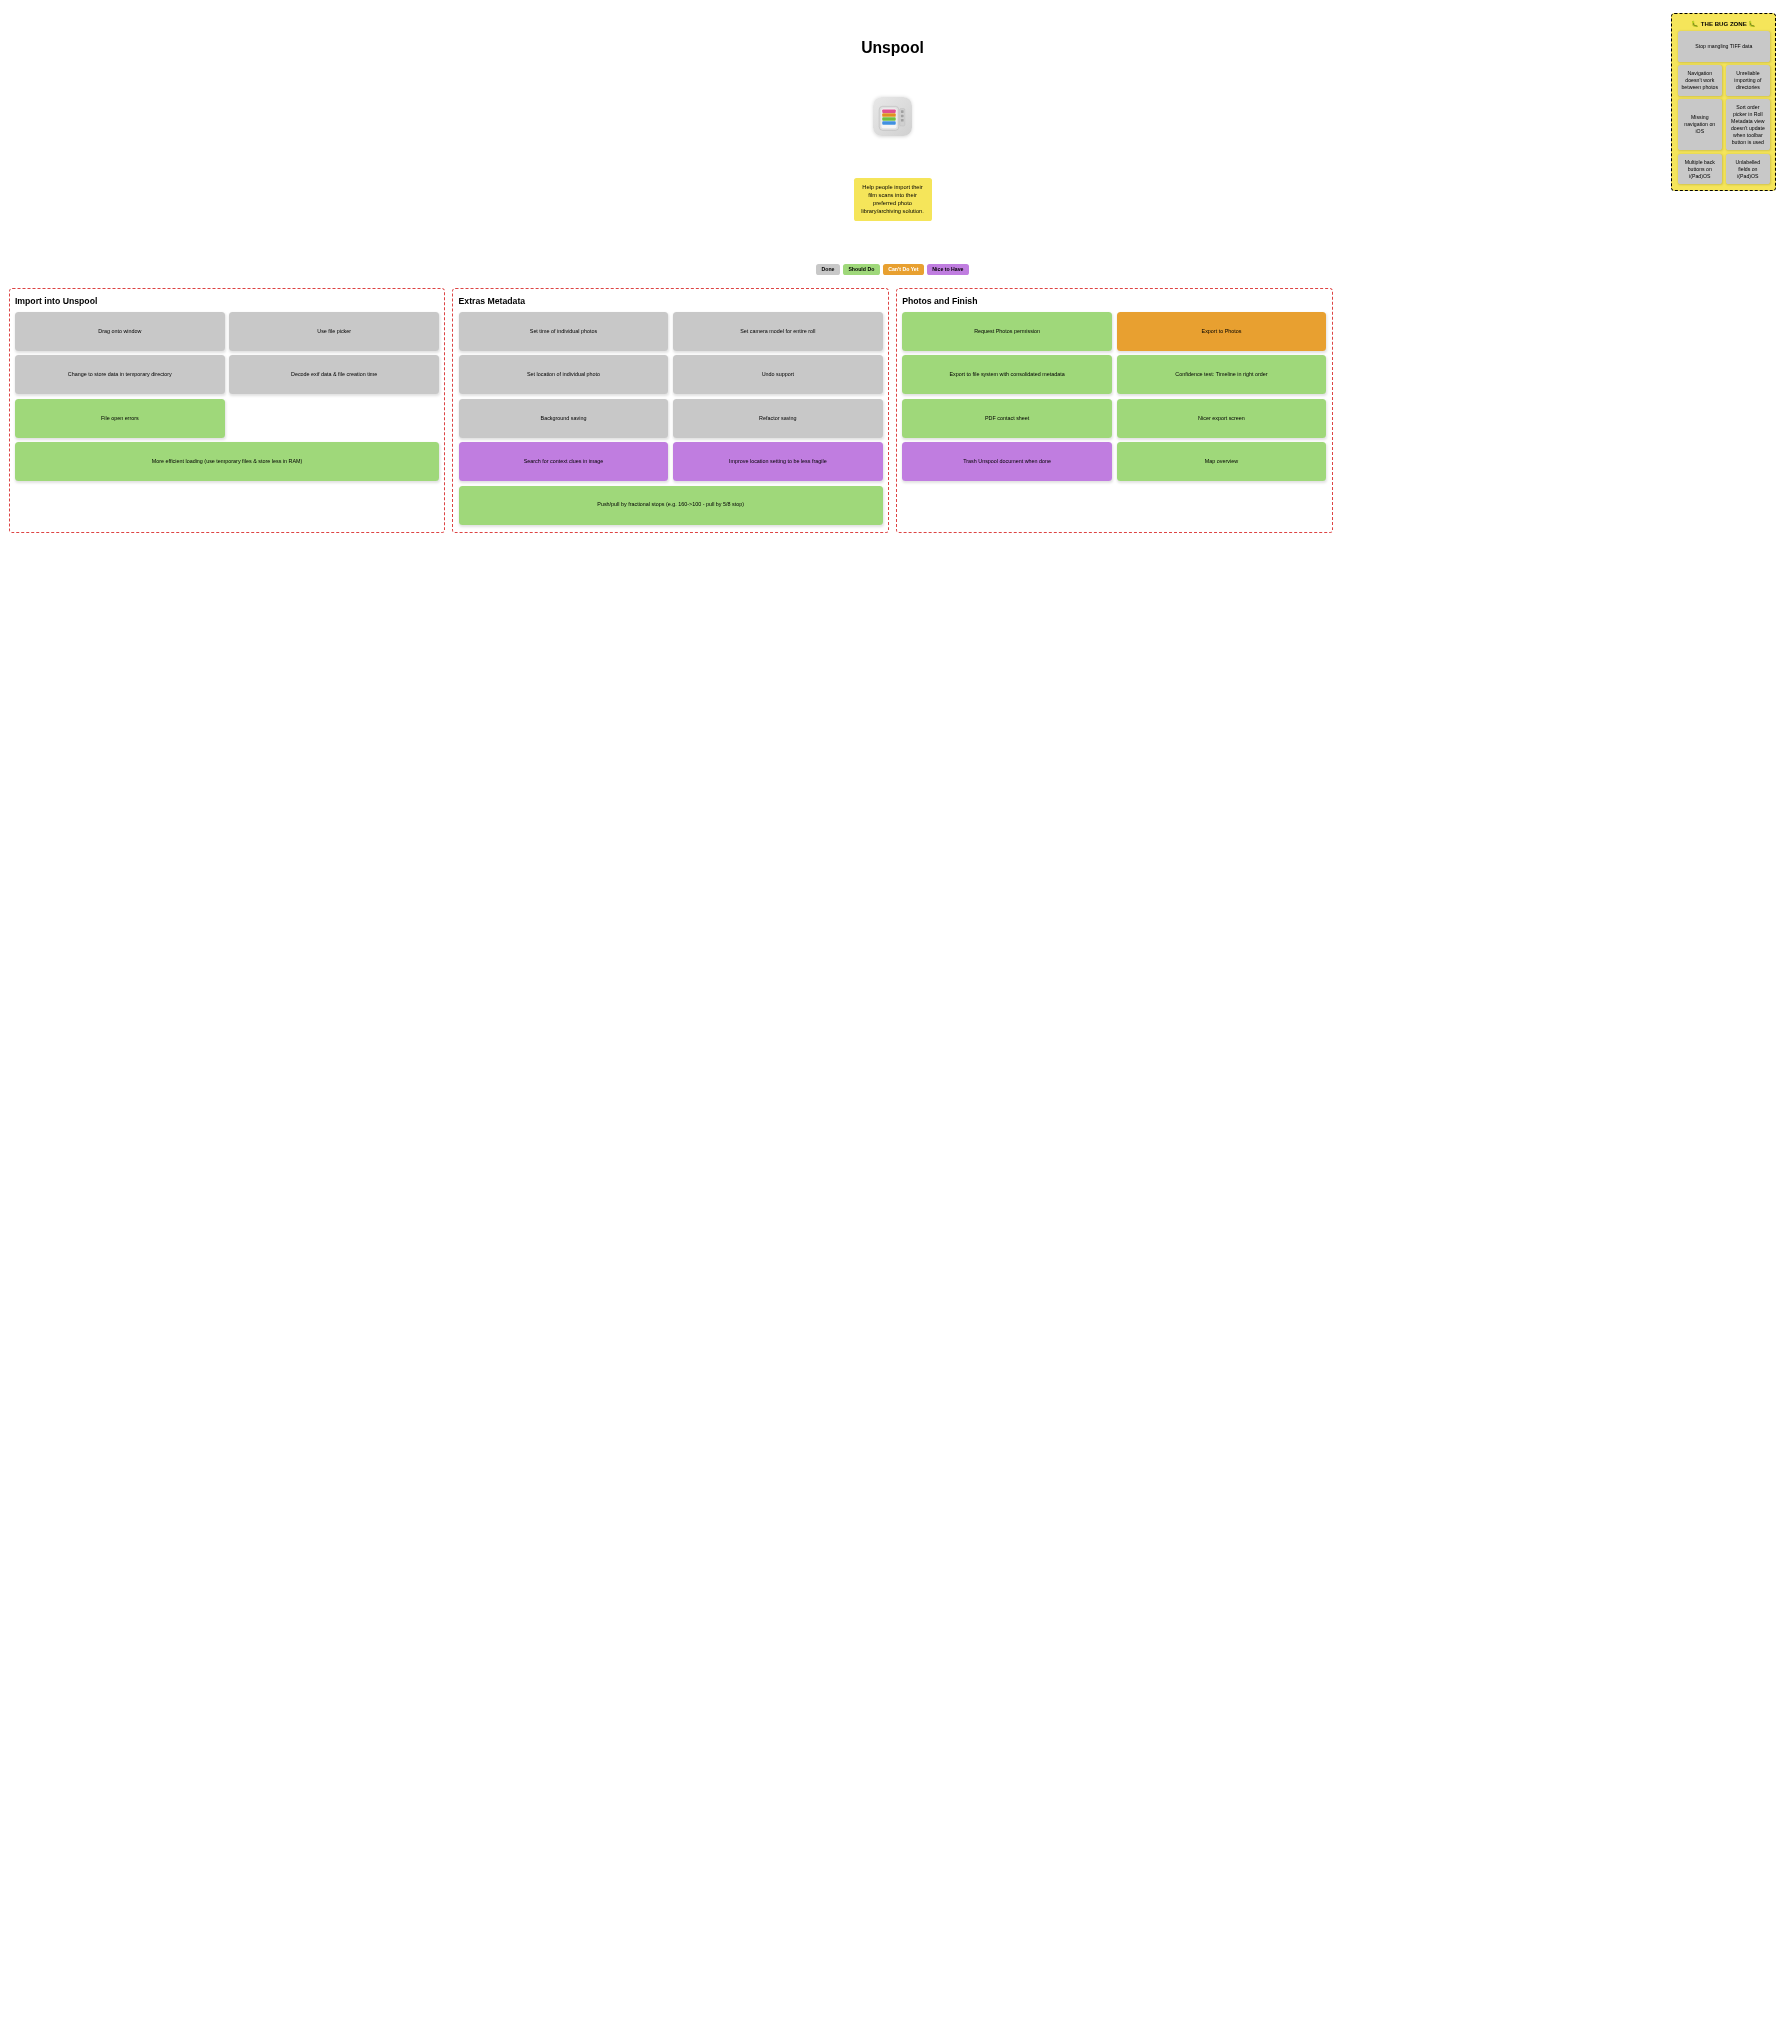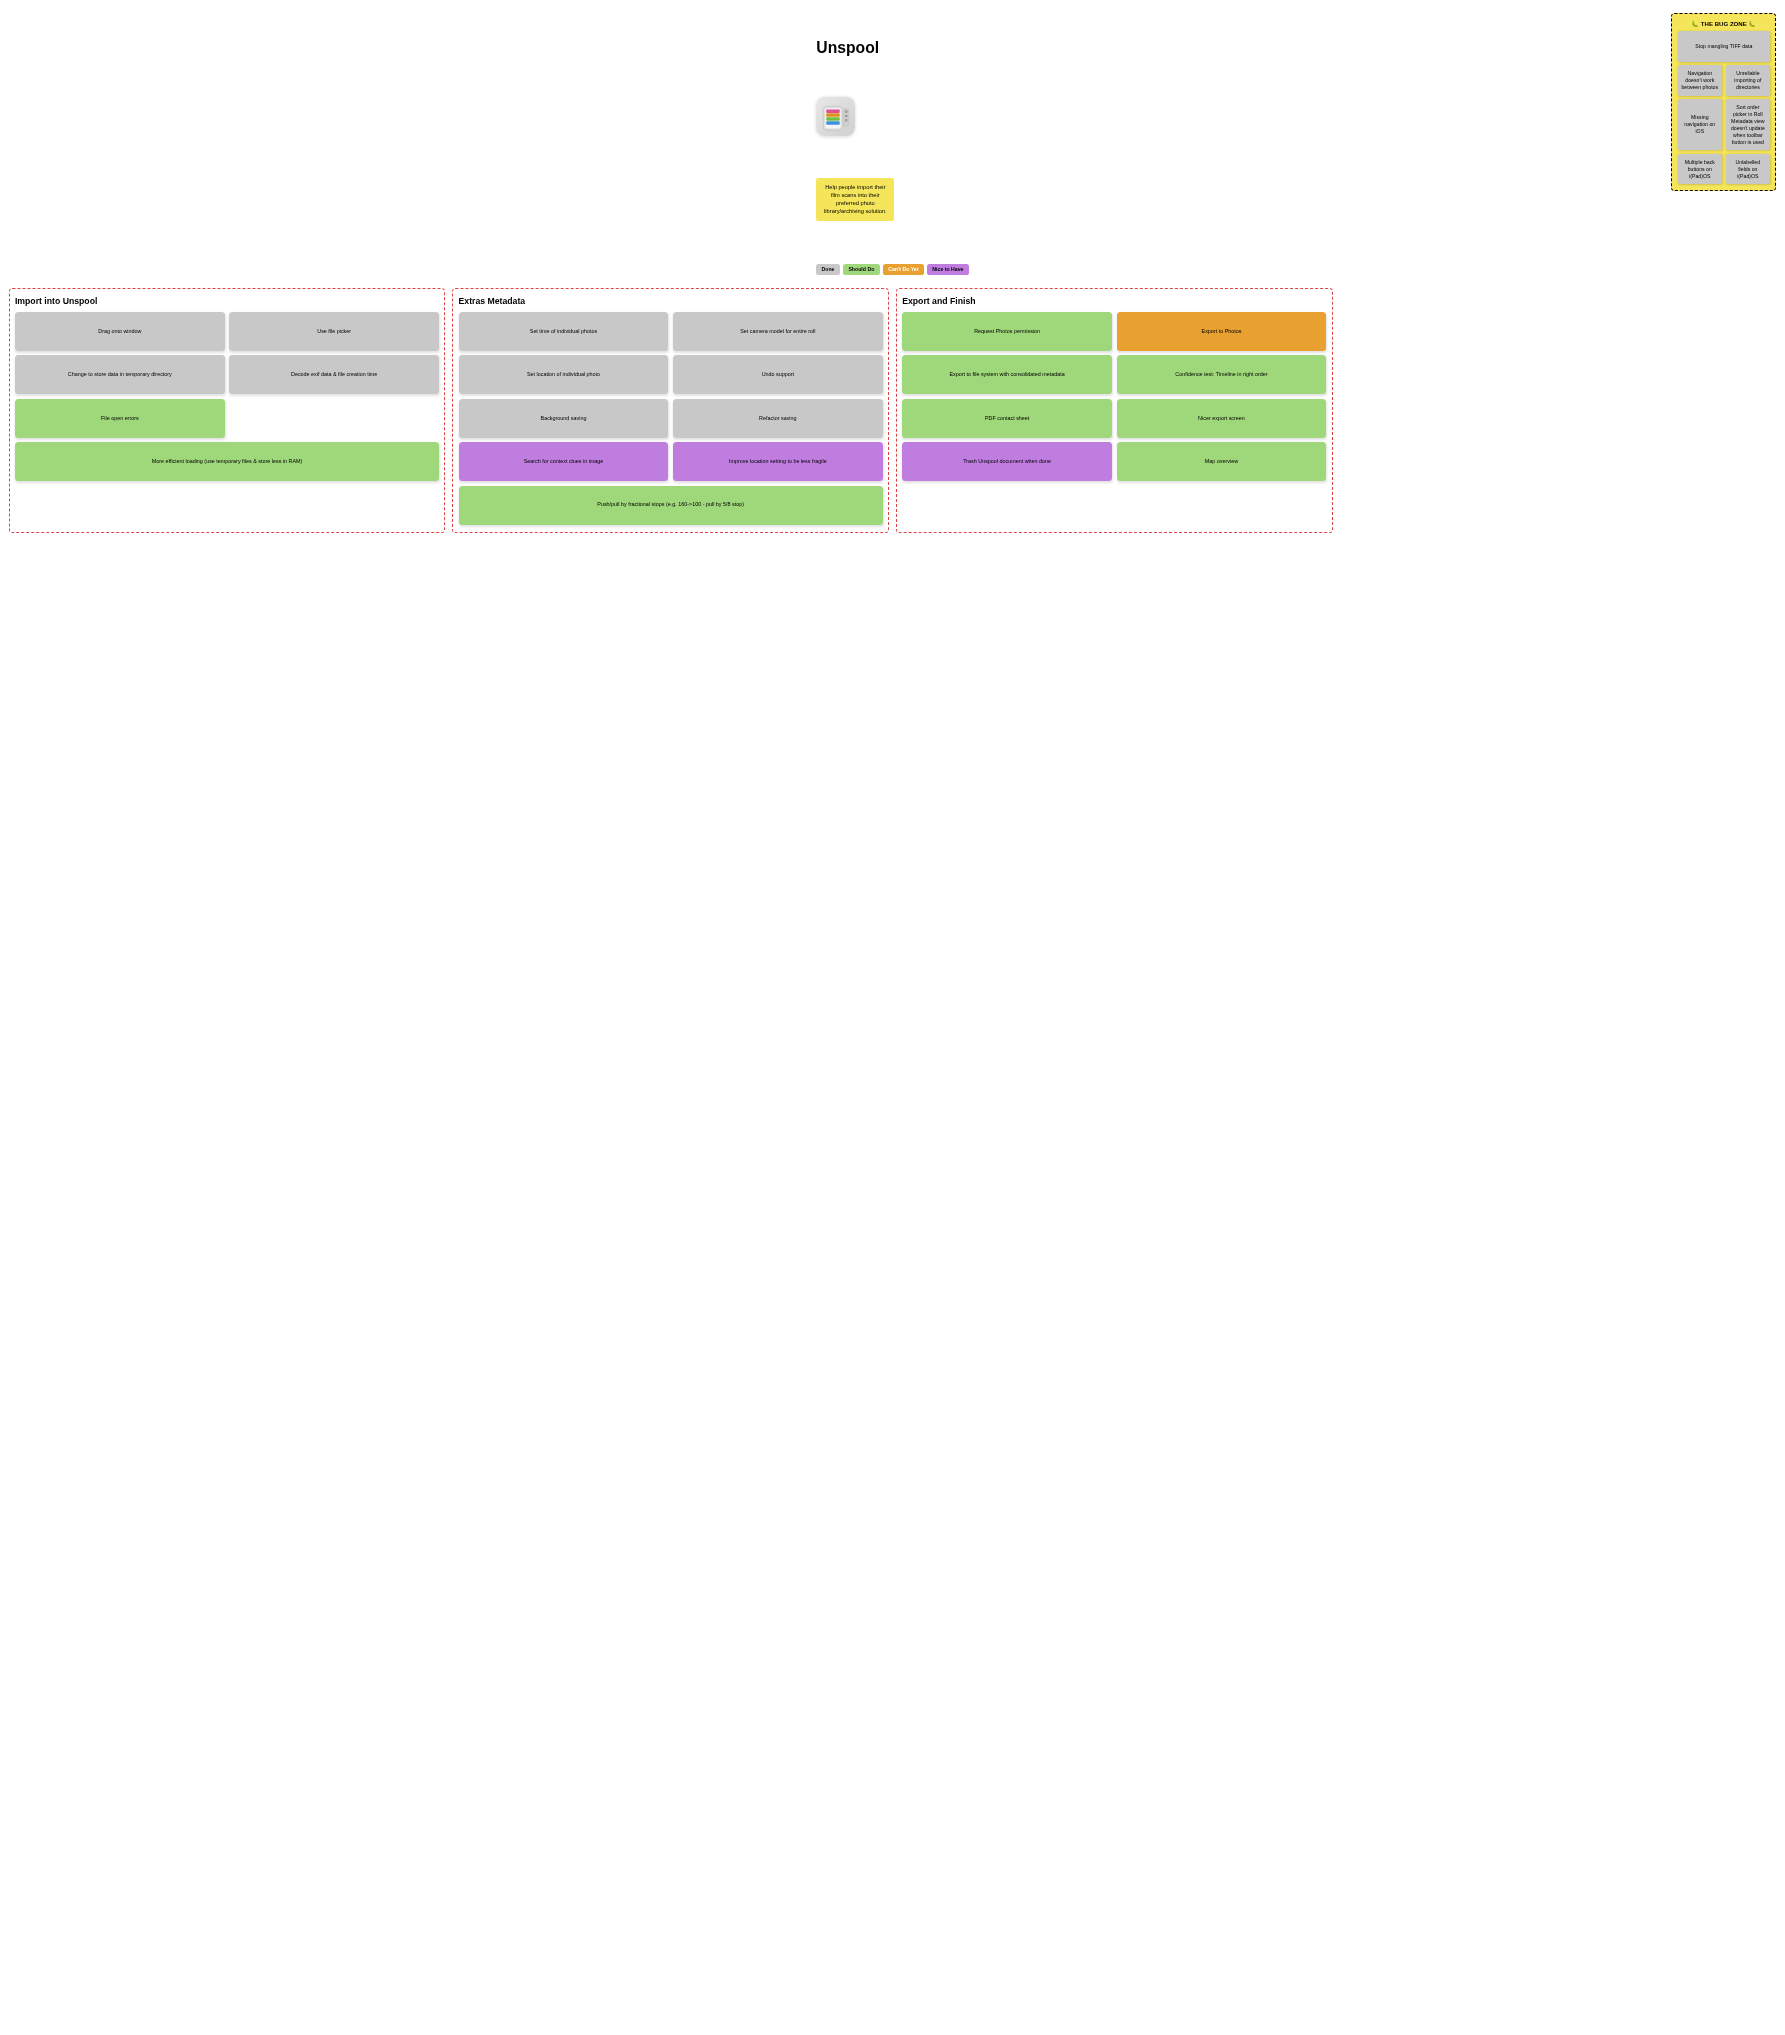--- a/index.html
+++ b/index.html
@@ -14,21 +14,21 @@
     .header-area {
       display: flex;
       justify-content: space-between;
       align-items: flex-start;
       margin-bottom: 13px;
     }
 
     .app-center {
       display: flex;
       flex-direction: column;
-      align-items: flex-start;
+      align-items: center;
       padding-top: 26px;
       gap: 36px;
     }
 
     .app-title {
       font-size: 15.7px;
       font-weight: 800;
       margin-bottom: 4.4px;
     }
 
@@ -237,21 +237,21 @@
       <div class="card card-gray">Undo support</div>
       <div class="card card-gray">Background saving</div>
       <div class="card card-gray">Refactor saving</div>
       <div class="card card-purple">Search for context clues in image</div>
       <div class="card card-purple">Improve location setting to be less fragile</div>
       <div class="card card-green full-width">Push/pull by fractional stops (e.g. 160-&gt;100 - pull by 5/8 stop)</div>
     </div>
   </div>
 
   <div class="column">
-    <div class="column-title">Export and Finish</div>
+    <div class="column-title">Photos and Finish</div>
     <div class="cards-grid">
       <div class="card card-green">Request Photos permission</div>
       <div class="card card-orange">Export to Photos</div>
       <div class="card card-green">Export to file system with consolidated metadata</div>
       <div class="card card-green">Confidence test: Timeline in right order</div>
       <div class="card card-green">PDF contact sheet</div>
       <div class="card card-green">Nicer export screen</div>
       <div class="card card-purple">Trash Unspool document when done</div>
       <div class="card card-green">Map overview</div>
     </div>

